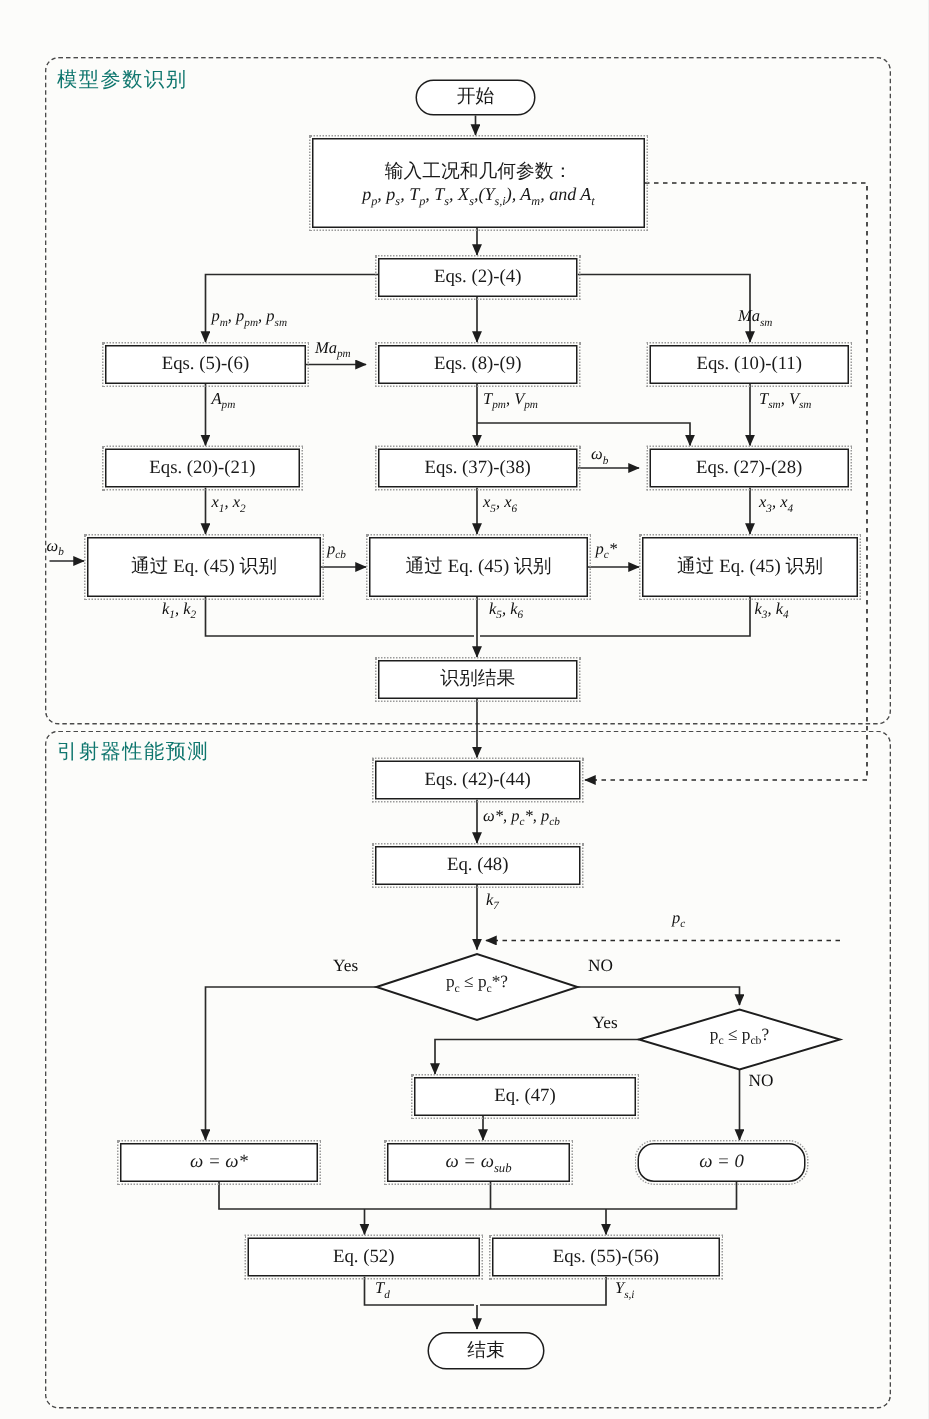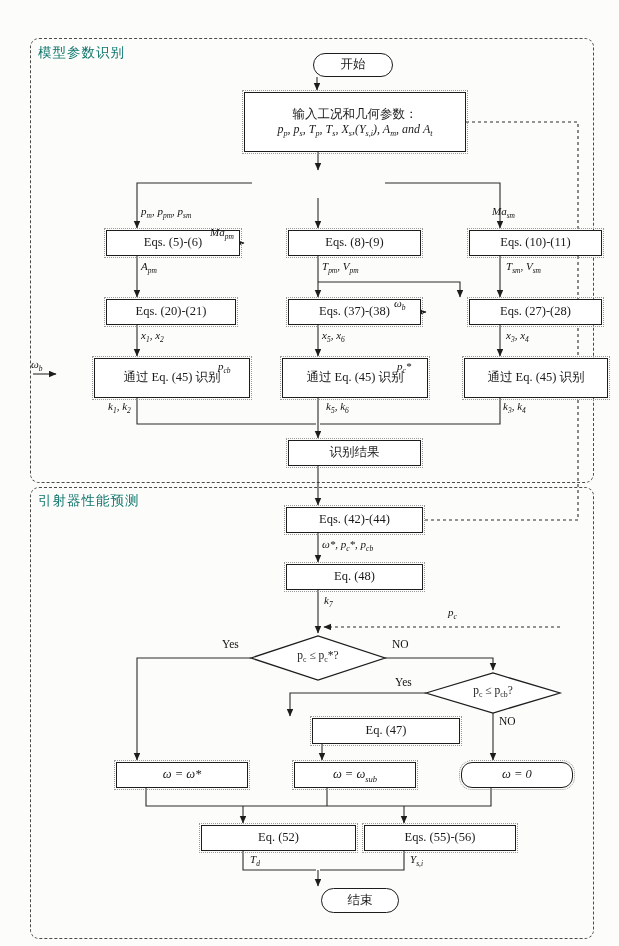--- a/index.html
+++ b/index.html
@@ -7,21 +7,21 @@
     position:relative;width:619px;height:946px;background:#fcfcfa;
     font-family:"Liberation Serif","DejaVu Serif",serif;color:#1a1a1a;overflow:hidden;
   }
   .section{position:absolute;border:1.6px dashed #4a4a4a;border-radius:9px;background:transparent;z-index:0;}
   .seclabel{position:absolute;z-index:4;font-size:13.5px;letter-spacing:1px;color:#0f766e;font-family:"DejaVu Sans","Liberation Sans",sans-serif;}
   svg.edges{position:absolute;left:0;top:0;z-index:1;}
   .box{
     position:absolute;box-sizing:border-box;z-index:2;background:#fff;
     border:1.3px solid #1d1d1d;outline:1px dotted #9a9a9a;outline-offset:1px;
     display:flex;flex-direction:column;align-items:center;justify-content:center;
-    text-align:center;font-size:12.5px;line-height:1.25;margin-left:36px;
+    text-align:center;font-size:12.5px;line-height:1.25;
   }
   .oval{border-radius:14px;outline:none;}
   .math{font-style:italic;}
   .elabel{position:absolute;z-index:3;font-size:11px;font-style:italic;white-space:nowrap;color:#111;}
   .plain{font-style:normal;font-size:11.5px;}
   .dtext{position:absolute;z-index:3;text-align:center;font-size:11.5px;}
   sub{font-size:0.68em;line-height:0;}
   .inpline1{font-size:12.5px;}
   .inpline2{font-size:12px;font-style:italic;}
 </style>
@@ -111,20 +111,23 @@
 
   <div class="box oval" style="left:277px;top:53px;width:80px;height:24px;">
     <span>开始</span>
   </div>
 
   <div class="box" style="left:208px;top:92px;width:222px;height:60px;">
     <div class="inpline1">输入工况和几何参数：</div>
     <div class="inpline2">p<sub>p</sub>, p<sub>s</sub>, T<sub>p</sub>, T<sub>s</sub>, X<sub>s</sub>,(Y<sub>s,i</sub>), A<sub>m</sub>, and A<sub>t</sub></div>
   </div>
 
+  <div class="box" style="left:252px;top:172px;width:133px;height:26px;">
+    <span>Eqs. (2)-(4)</span>
+  </div>
 
   <div class="box" style="left:70px;top:230px;width:134px;height:26px;">
     <span>Eqs. (5)-(6)</span>
   </div>
   <div class="box" style="left:252px;top:230px;width:133px;height:26px;">
     <span>Eqs. (8)-(9)</span>
   </div>
   <div class="box" style="left:433px;top:230px;width:133px;height:26px;">
     <span>Eqs. (10)-(11)</span>
   </div>

